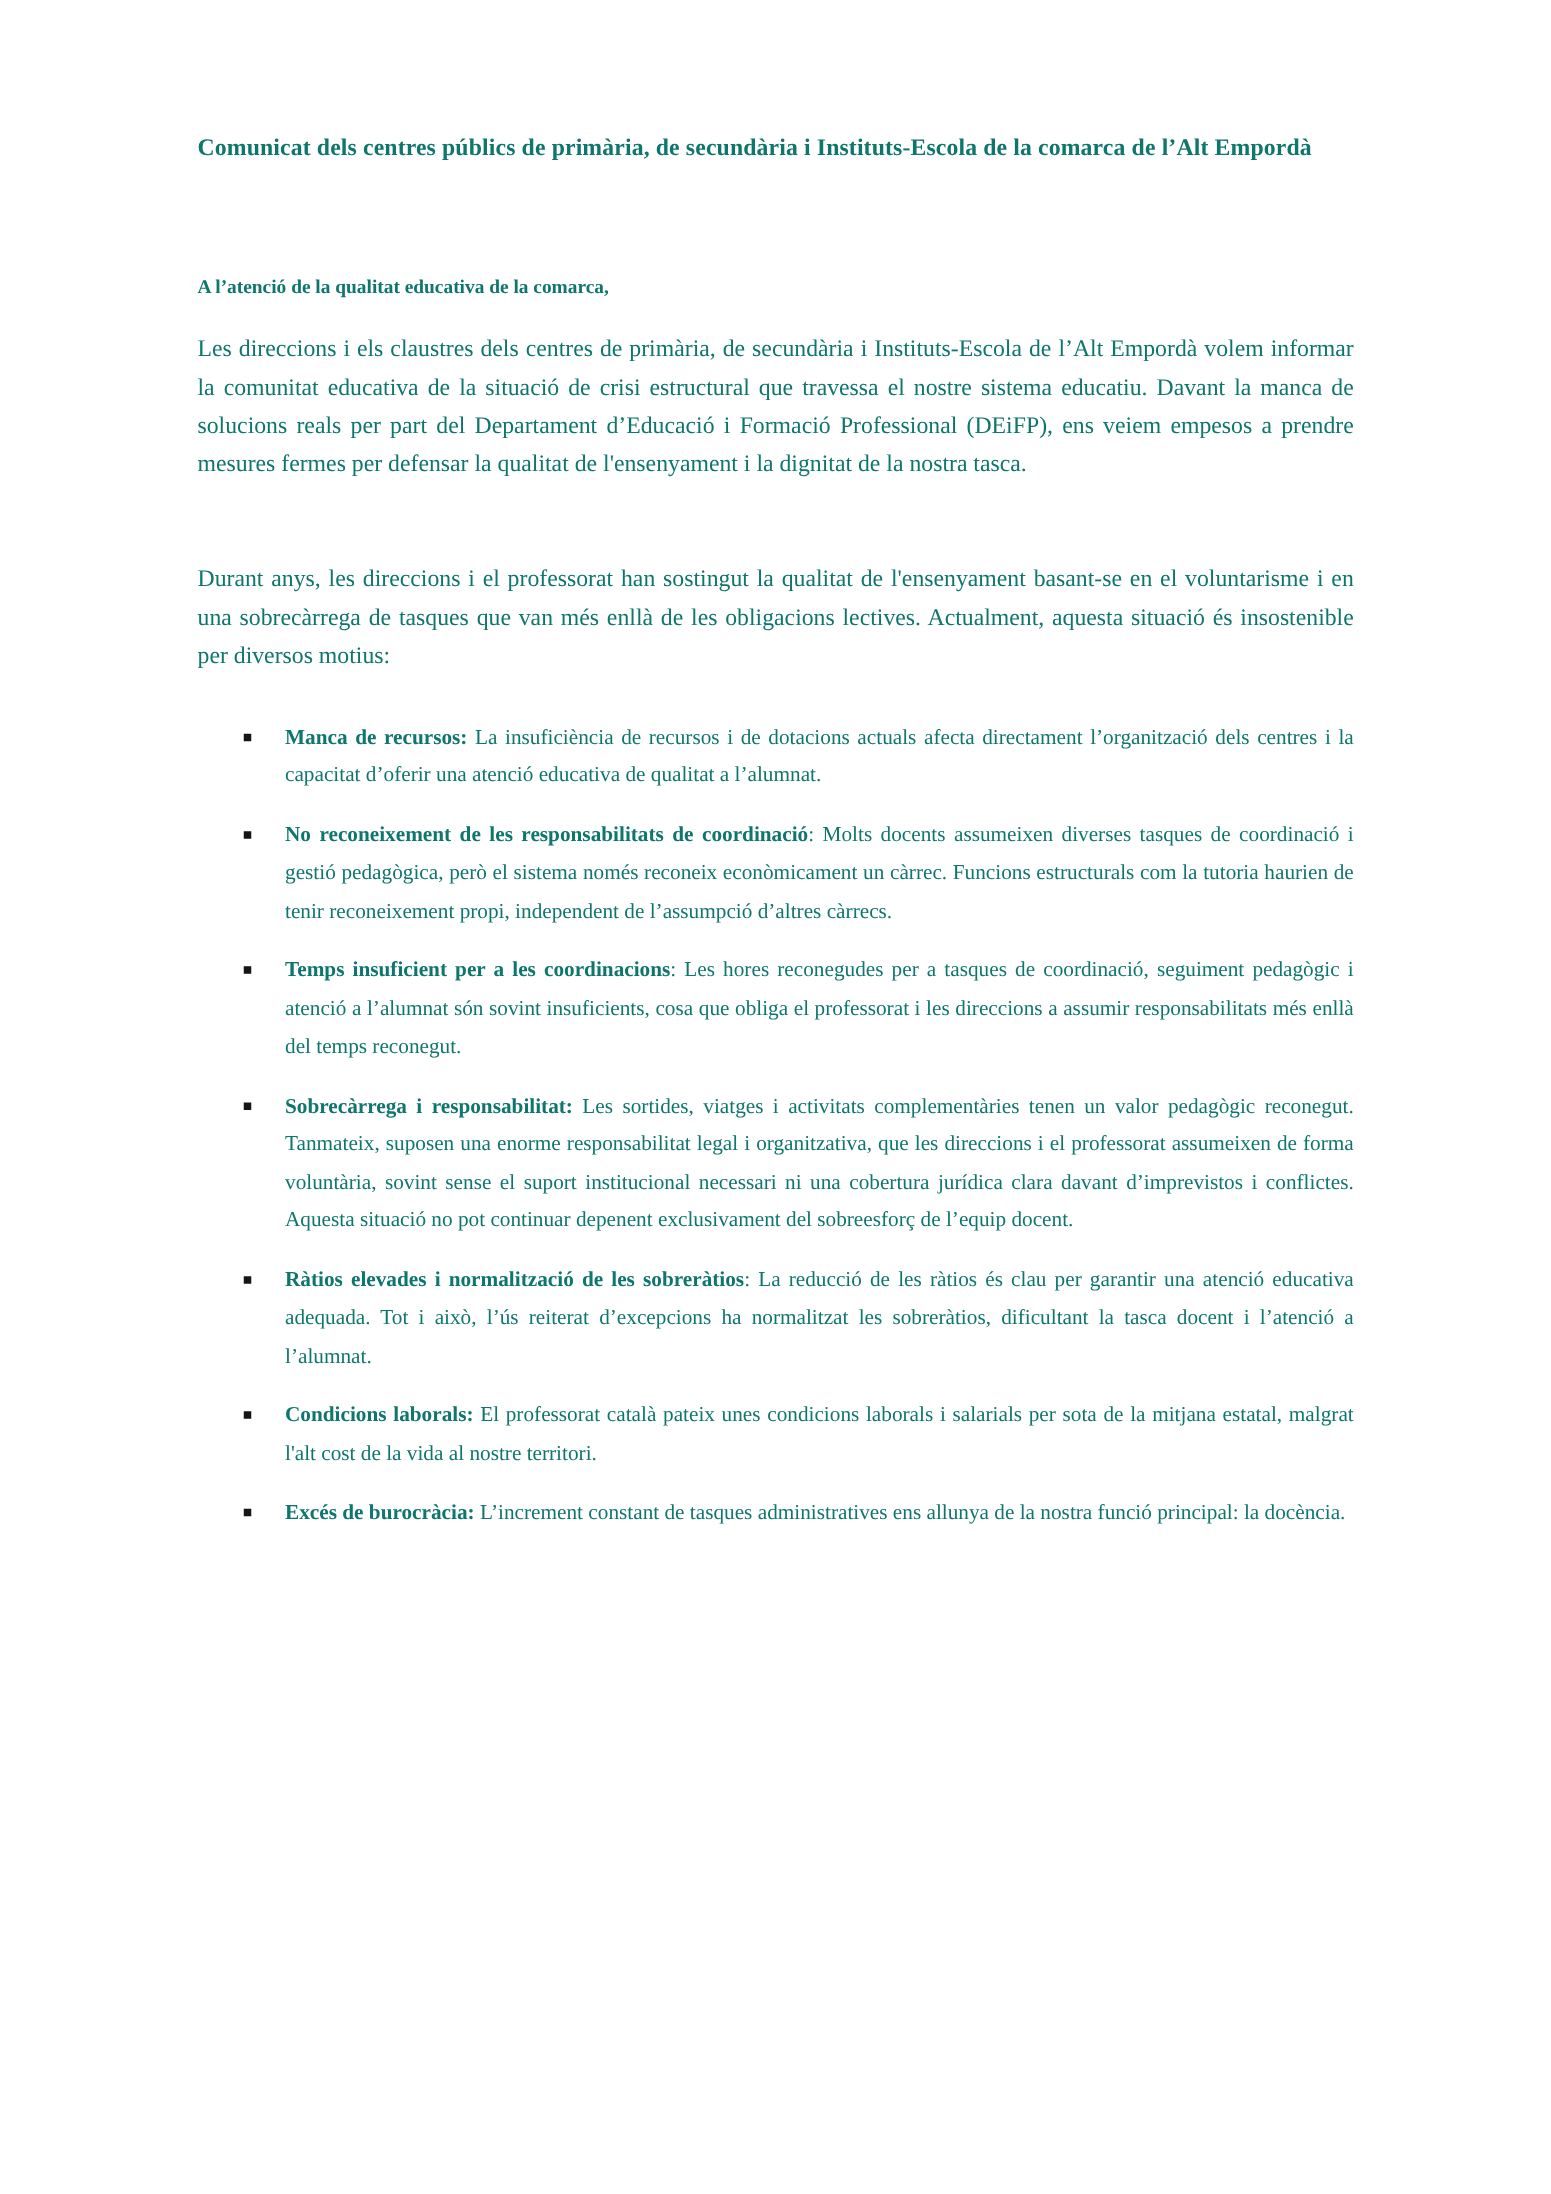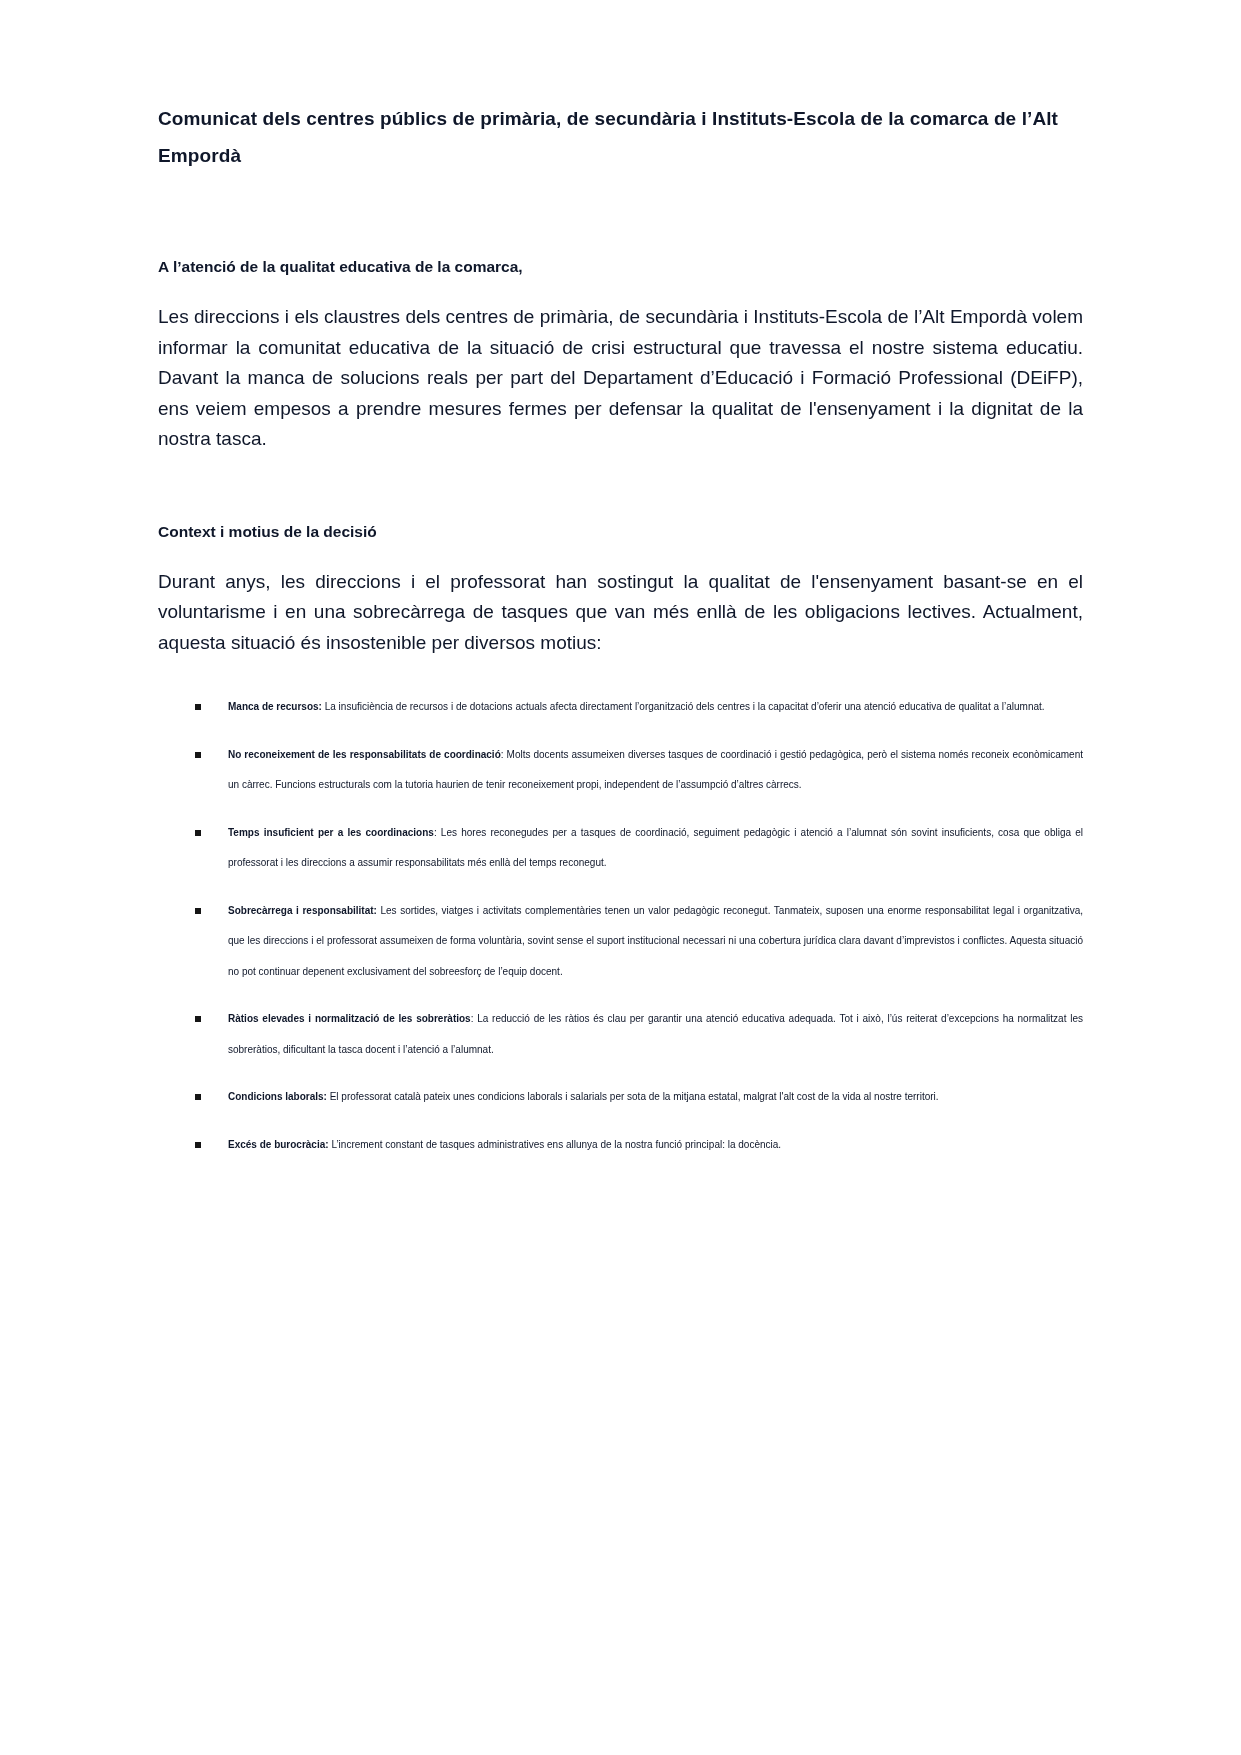--- a/index.html
+++ b/index.html
@@ -8,22 +8,22 @@
     background: #ffffff;
   }
   .page {
     position: relative;
     box-sizing: border-box;
     width: 1241px;
     height: 1258px;
     margin: 0 auto;
     background: #ffffff;
     padding: 100px 158px 0 158px;
-    font-family: Liberation Sans, sans-serif;
-    color: #0f172a;
+    font-family: Liberation Serif, serif;
+    color: #0f766e;
     overflow: hidden;
   }
   .doc-title {
     font-size: 19px;
     line-height: 37px;
     font-weight: 700;
     margin: 0 0 78px 0;
     letter-spacing: 0.1px;
   }
   .heading {
@@ -49,21 +49,21 @@
   }
   ul.bullets {
     list-style: none;
     margin: 0;
     padding: 0;
   }
   ul.bullets li {
     position: relative;
     padding-left: 70px;
     margin-bottom: 17px;
-    font-size: 10px;
+    font-size: 17px;
     line-height: 30.5px;
     text-align: justify;
   }
   ul.bullets li .marker {
     position: absolute;
     left: 37px;
     top: 12px;
     width: 6px;
     height: 6px;
     background: #151515;
@@ -77,21 +77,20 @@
 
 <div class="page">
 
   <h1 class="doc-title">Comunicat dels centres públics de primària, de secundària i Instituts-Escola de la comarca de l’Alt Empordà</h1>
 
 
   <p class="heading tight">A l’atenció de la qualitat educativa de la comarca,</p>
 
   <p class="para intro">Les direccions i els claustres dels centres de primària, de secundària i Instituts-Escola de l’Alt Empordà volem informar la comunitat educativa de la situació de crisi estructural que travessa el nostre sistema educatiu. Davant la manca de solucions reals per part del Departament d’Educació i Formació Professional (DEiFP), ens veiem empesos a prendre mesures fermes per defensar la qualitat de l'ensenyament i la dignitat de la nostra tasca.</p>
 
-  <p class="heading tight">Context i motius de la decisió</p>
 
   <p class="para context-intro">Durant anys, les direccions i el professorat han sostingut la qualitat de l'ensenyament basant-se en el voluntarisme i en una sobrecàrrega de tasques que van més enllà de les obligacions lectives. Actualment, aquesta situació és insostenible per diversos motius:</p>
 
   <ul class="bullets">
 
     <li>
       <span class="marker"></span>
       <span class="lead">Manca de recursos:</span><span> La insuficiència de recursos i de dotacions actuals afecta directament l’organització dels centres i la capacitat d’oferir una atenció educativa de qualitat a l’alumnat.</span>
     </li>
 

